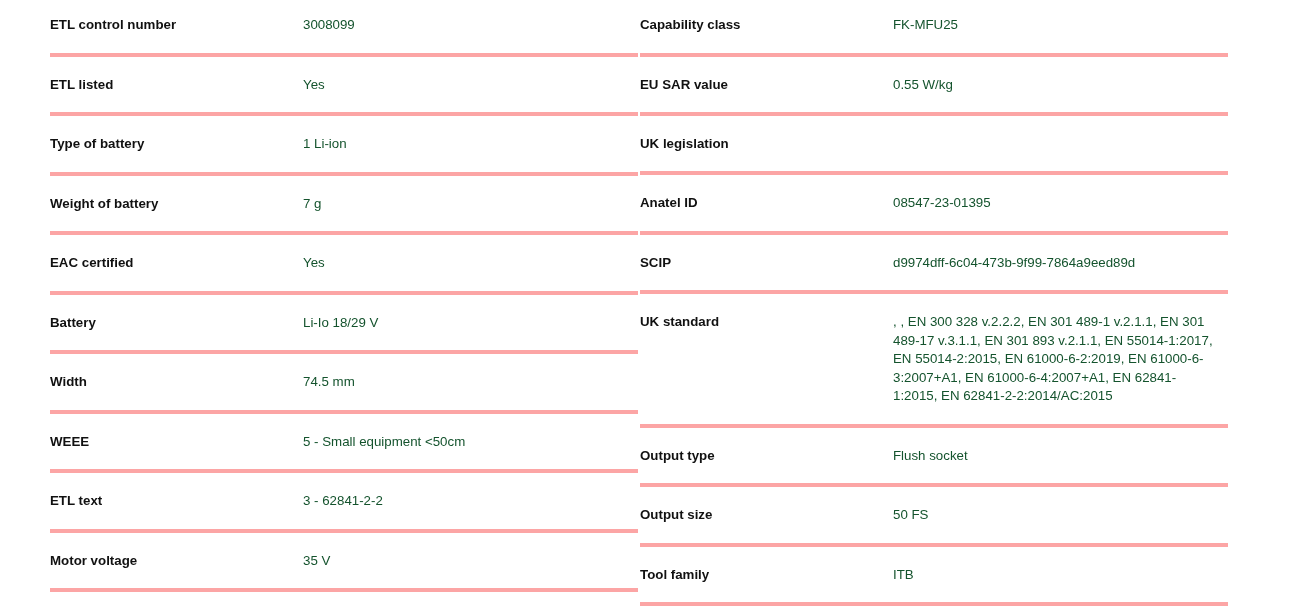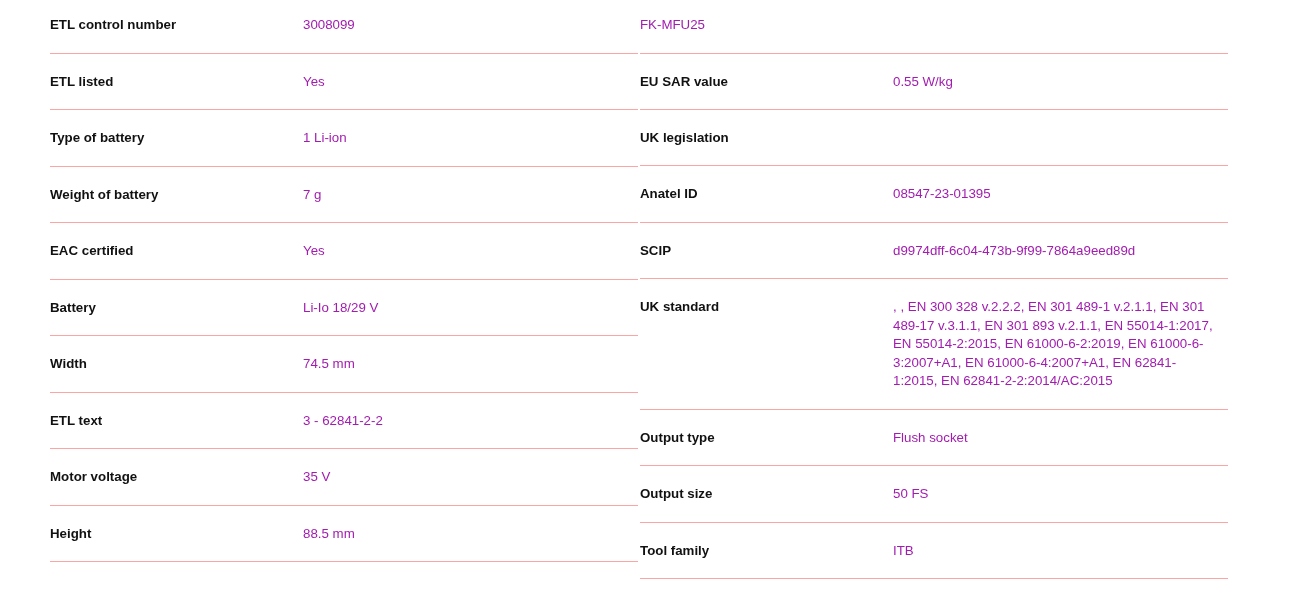--- a/index.html
+++ b/index.html
@@ -27,21 +27,21 @@
   .spec-column.left {
     margin-left: 50px;
     margin-right: 0;
   }
   .spec-column.right {
     margin-left: 2px;
   }
   .spec-row {
     display: flex;
     align-items: flex-start;
-    border-bottom: 1px solid #fca5a5;
+    border-bottom: 4px solid #fca5a5;
     padding: 0;
     min-height: 51px;
   }
   .spec-row:first-child .spec-label,
   .spec-row:first-child .spec-value {
     padding-top: 16px;
   }
   .spec-label {
     width: 253px;
     flex: 0 0 253px;
@@ -50,21 +50,21 @@
     color: #111111;
     line-height: 18px;
     padding-top: 19px;
     padding-bottom: 18px;
     padding-right: 10px;
   }
   .spec-value {
     flex: 1 1 auto;
     font-size: 13.3px;
     font-weight: normal;
-    color: #a21caf;
+    color: #14532d;
     line-height: 18.5px;
     padding-top: 19px;
     padding-bottom: 18px;
     padding-right: 12px;
   }
   .spec-row.tall {
     min-height: 122px;
   }
 </style>
 </head>
@@ -102,20 +102,24 @@
     <div class="spec-row">
       <div class="spec-label">Battery</div>
       <div class="spec-value">Li-Io 18/29 V</div>
     </div>
 
     <div class="spec-row">
       <div class="spec-label">Width</div>
       <div class="spec-value">74.5 mm</div>
     </div>
 
+    <div class="spec-row">
+      <div class="spec-label">WEEE</div>
+      <div class="spec-value">5 - Small equipment &lt;50cm</div>
+    </div>
 
     <div class="spec-row">
       <div class="spec-label">ETL text</div>
       <div class="spec-value">3 - 62841-2-2</div>
     </div>
 
     <div class="spec-row">
       <div class="spec-label">Motor voltage</div>
       <div class="spec-value">35 V</div>
     </div>
@@ -124,20 +128,21 @@
       <div class="spec-label">Height</div>
       <div class="spec-value">88.5 mm</div>
     </div>
 
   </div>
 
   <div class="spec-column right">
 
 
     <div class="spec-row">
+      <div class="spec-label">Capability class</div>
       <div class="spec-value">FK-MFU25</div>
     </div>
 
     <div class="spec-row">
       <div class="spec-label">EU SAR value</div>
       <div class="spec-value">0.55 W/kg</div>
     </div>
 
     <div class="spec-row">
       <div class="spec-label">UK legislation</div>

